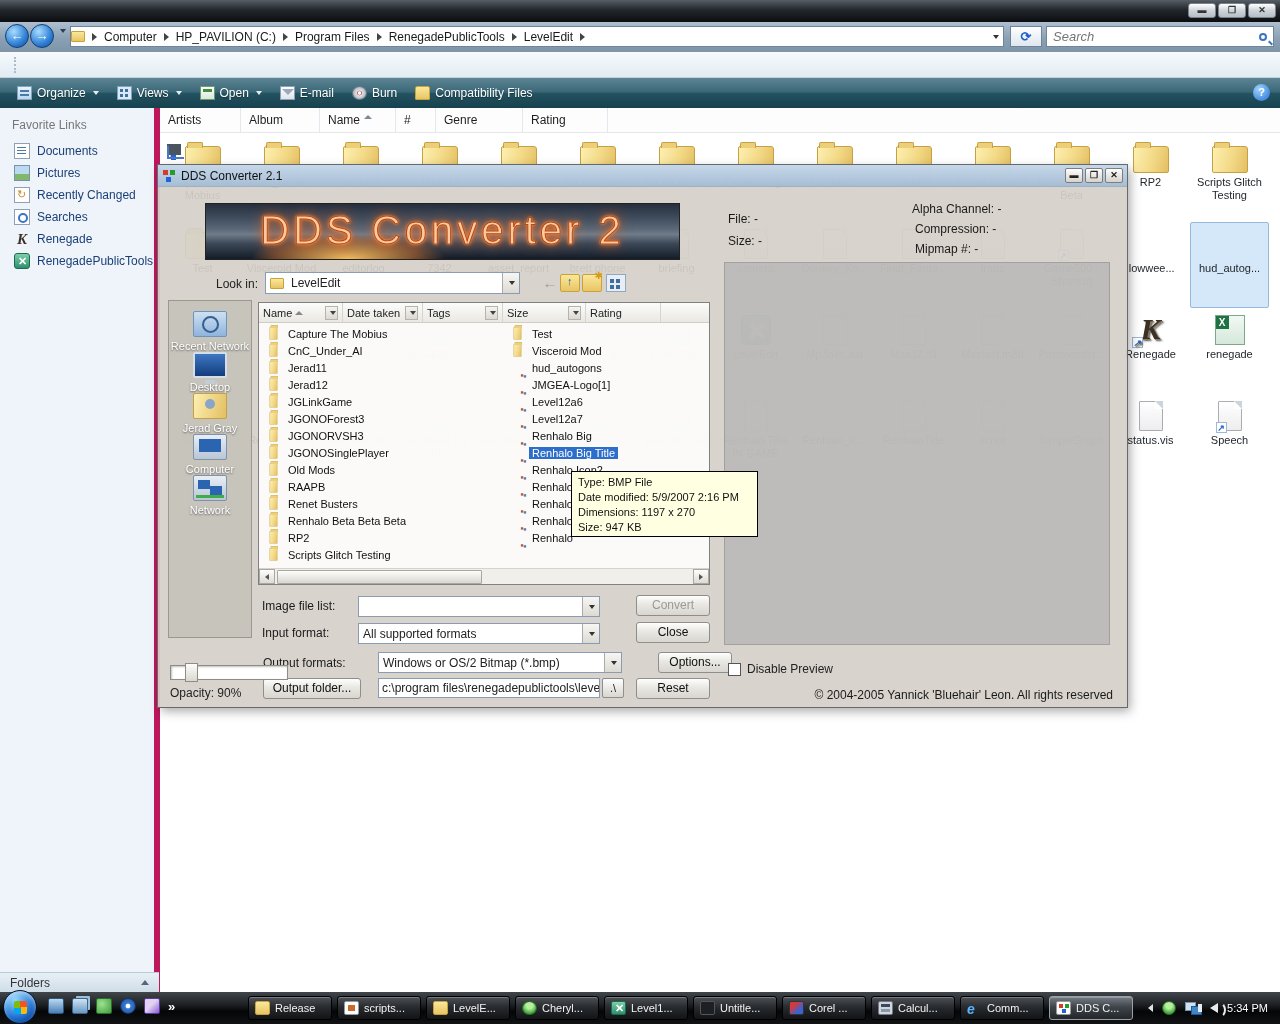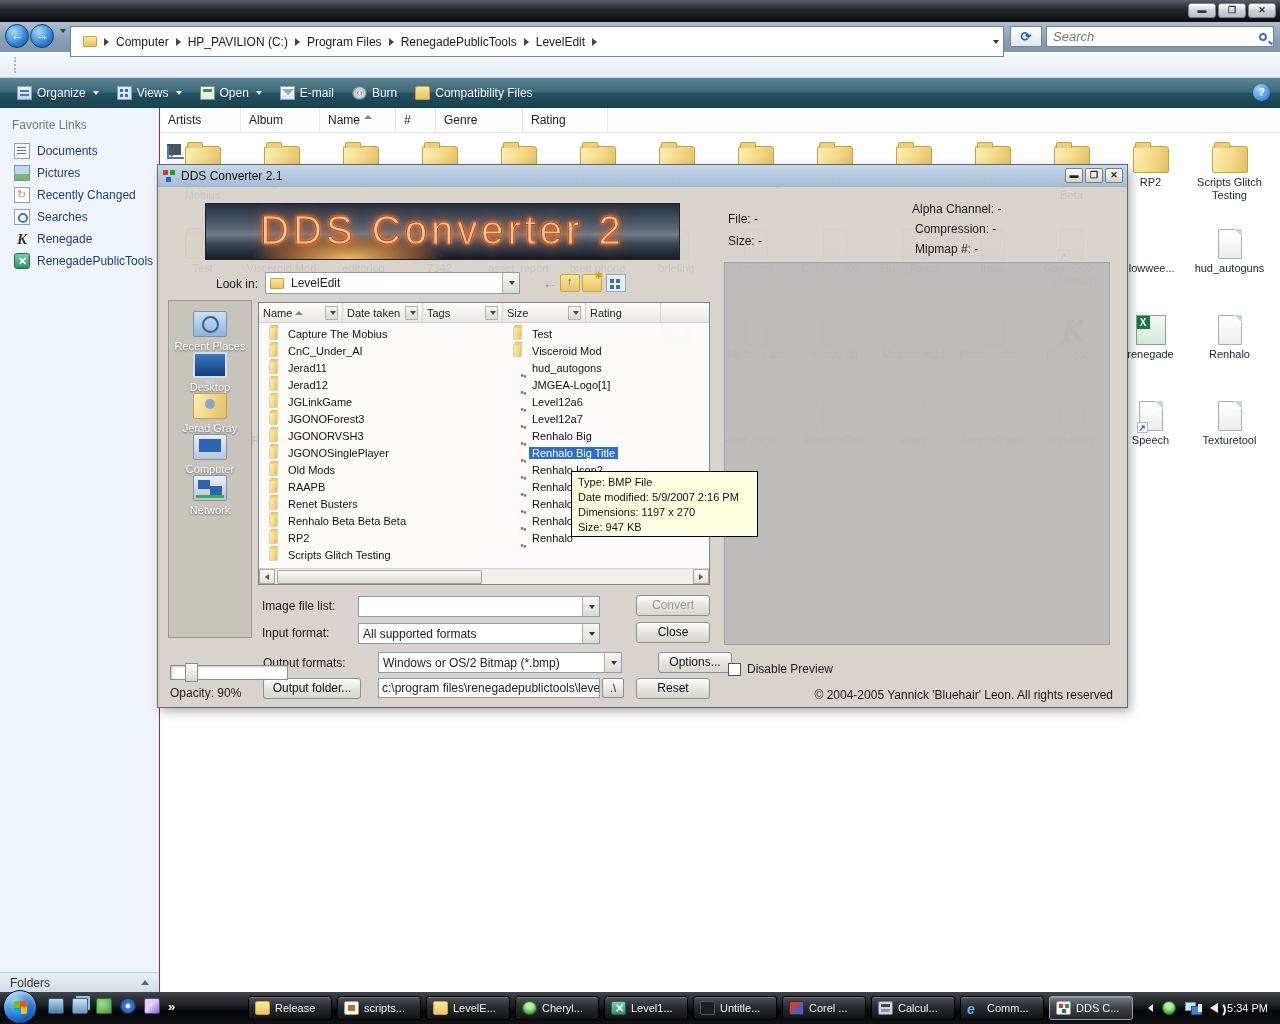--- a/index.html
+++ b/index.html
@@ -5,21 +5,21 @@
 *{margin:0;padding:0;box-sizing:border-box}
 html,body{width:1280px;height:1024px;overflow:hidden}
 body{font-family:"Liberation Sans",sans-serif;font-size:11px;color:#222;background:#fff;position:relative}
 .abs{position:absolute}
 
 
 #win-top{position:absolute;left:0;top:0;width:1280px;height:22px;background:linear-gradient(#565d66,#23272c 45%,#0b0d10);z-index:3}
 .winbtn{position:absolute;top:3px;width:28px;height:15px;background:linear-gradient(#ffffff,#cfd4da 50%,#b7bec6);border:1px solid #7c8априватизация08a;border:1px solid #7c828a;border-radius:3px;color:#333;font-size:9px;line-height:13px;text-align:center;font-weight:bold}
 #addr{position:absolute;left:0;top:22px;width:1280px;height:30px;background:linear-gradient(#aebfd0,#8aa0b4 55%,#7e94a9);z-index:3}
 .navc{position:absolute;top:24px;width:24px;height:24px;border-radius:50%;background:radial-gradient(circle at 35% 30%,#a8dcff,#2f80d6 60%,#0c4da0);border:1px solid #173f6e;color:#fff;font-size:13px;line-height:22px;text-align:center;font-weight:bold;z-index:4}
-#crumb-bar{position:absolute;left:70px;top:26px;width:934px;height:31px;background:#fff;border:1px solid #6f8499;display:flex;align-items:center;padding-left:12px;z-index:4}
+#crumb-bar{position:absolute;left:70px;top:26px;width:934px;height:21px;background:#fff;border:1px solid #6f8499;display:flex;align-items:center;padding-left:0;z-index:4}
 .crumb{padding:0 2px;color:#1a1a1a;font-size:12px;white-space:nowrap}
 .csep{width:0;height:0;border-top:4px solid transparent;border-bottom:4px solid transparent;border-left:5px solid #444;margin:0 5px;display:inline-block}
 #crumb-dd{margin-left:auto;margin-right:4px}
 #refresh-btn{position:absolute;left:1010px;top:26px;width:32px;height:21px;background:linear-gradient(#fefefe,#dfe7ee);border:1px solid #6f8499;text-align:center;color:#1d62c9;font-weight:bold;font-size:13px;line-height:19px;z-index:4}
 #search-box{position:absolute;left:1046px;top:26px;width:228px;height:21px;background:#fff;border:1px solid #6f8499;display:flex;align-items:center;padding:0 6px;z-index:4}
 #search-box input{border:none;outline:none;flex:1;font-style:italic;color:#0c4a6e;font-size:13px;font-family:"Liberation Sans",sans-serif;background:transparent}
 .mag{width:8px;height:8px;border:2px solid #3b74c4;border-radius:50%;position:relative}
 .mag::after{content:"";position:absolute;left:7px;top:7px;width:5px;height:2px;background:#3b74c4;transform:rotate(45deg)}
 #menubar{position:absolute;left:0;top:52px;width:1280px;height:26px;background:linear-gradient(#f6fafc,#e2ecf3);border-bottom:1px solid #c3d1dc;display:flex;align-items:center;padding-left:14px;z-index:3}
 #menubar .grip{width:3px;height:16px;border-left:2px dotted #aabccc;margin-right:10px}
@@ -41,21 +41,21 @@
 .ti-email::after{content:"";position:absolute;left:1px;top:2px;width:0;height:0;border-left:6px solid transparent;border-right:6px solid transparent;border-top:6px solid #9aa9bc}
 .ti-burn{border-radius:50%;background:radial-gradient(circle,#fff 15%,#c44 25%,#dfe3e8 30%,#9aa4b0 90%);border:1px solid #6d7987}
 .ti-folder,.ti-zip{background:linear-gradient(#fae89a,#e8c564);border:1px solid #caa23d;border-radius:2px 2px 1px 1px}
 
 
 #colheads{position:absolute;left:160px;top:108px;width:1120px;height:25px;background:#fdfdfe;border-bottom:1px solid #e4e8ec;display:flex;z-index:2}
 .colcell{border-right:1px solid #e4e8ec;padding:5px 8px;font-size:12px;color:#1e1e1e;display:flex;align-items:center;gap:4px}
 .sort{width:0;height:0;border-left:4px solid transparent;border-right:4px solid transparent;border-bottom:4px solid #7a8a99;margin-top:-6px}
 
 
-#sidebar{position:absolute;left:0;top:108px;width:160px;height:884px;background:#eef4f9;border-right:1px solid #be185d;z-index:2}
+#sidebar{position:absolute;left:0;top:108px;width:160px;height:884px;background:#eef4f9;border-right:6px solid #be185d;z-index:2}
 #fav-title{color:#777;font-size:12px;padding:10px 0 8px 12px}
 .side-item{display:flex;align-items:center;gap:7px;padding:3px 0 3px 14px;font-size:12px;color:#1b4079}
 #folders-band{position:absolute;left:0;bottom:0;width:159px;height:20px;background:linear-gradient(#e8f0f6,#cfdde8);border-top:1px solid #b9c9d6;display:flex;align-items:center;justify-content:space-between;padding:0 10px;color:#333;font-size:12px}
 .tri-up-sm{width:0;height:0;border-left:4px solid transparent;border-right:4px solid transparent;border-bottom:5px solid #55677a}
 
 
 #grid{position:absolute;left:163px;top:136px;width:1106px;display:grid;grid-template-columns:repeat(14,79px);grid-auto-rows:86px;z-index:1}
 .grid-item{display:flex;flex-direction:column;align-items:center;padding-top:2px;border:1px solid transparent;border-radius:2px}
 .grid-item.selected{background:rgba(190,220,246,.65);border:1px solid #95badd}
 .gi-label{margin-top:3px;font-size:11px;color:#23282d;text-align:center;line-height:1.18;max-height:28px;overflow:hidden;max-width:76px;word-wrap:break-word}
@@ -506,20 +506,26 @@
         </span>
       </span>
       <span class="gi-label">Game500 - Shortcut</span>
     </div>
     <div class="grid-item">
       <span class="gicon">
         <span class="js-icon ic-mp3"></span>
       </span>
       <span class="gi-label">llowwee...</span>
     </div>
+    <div class="grid-item selected">
+      <span class="gicon">
+        <span class="js-icon ic-bmp"></span>
+      </span>
+      <span class="gi-label">hud_autog...</span>
+    </div>
     <div class="grid-item">
       <span class="gicon">
         <span class="js-icon ic-file"></span>
       </span>
       <span class="gi-label">hud_autoguns</span>
     </div>
     <div class="grid-item">
       <span class="gicon">
         <span class="js-icon ic-file"></span>
       </span>
@@ -730,21 +736,21 @@
   <div class="nav-ic na-back">←</div>
   <div class="nav-ic na-up" style="left:402px"></div>
   <div class="nav-ic na-new" style="left:424px"></div>
   <div class="nav-ic na-views" style="left:448px"></div>
 
   <div id="places">
     <div>
 
     <div class="place">
           <span class="pl js-icon pl-tpl pl-recent"></span>
-          <span>Recent Places</span>
+          <span>Recent Network</span>
         </div>
         <div class="place">
           <span class="pl js-icon pl-tpl pl-desktop"></span>
           <span>Desktop</span>
         </div>
         <div class="place">
           <span class="pl js-icon pl-tpl pl-user"></span>
           <span>Jerad Gray</span>
         </div>
         <div class="place">

